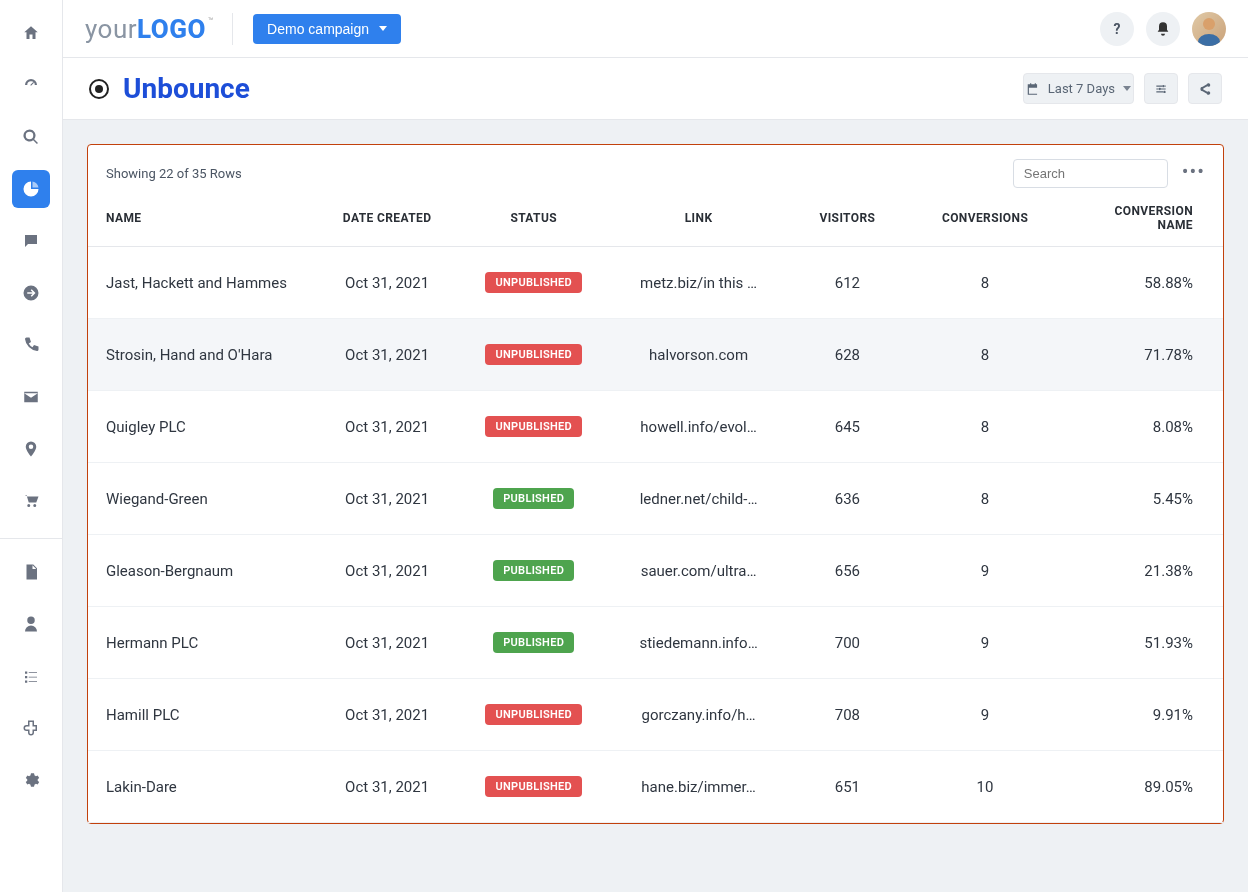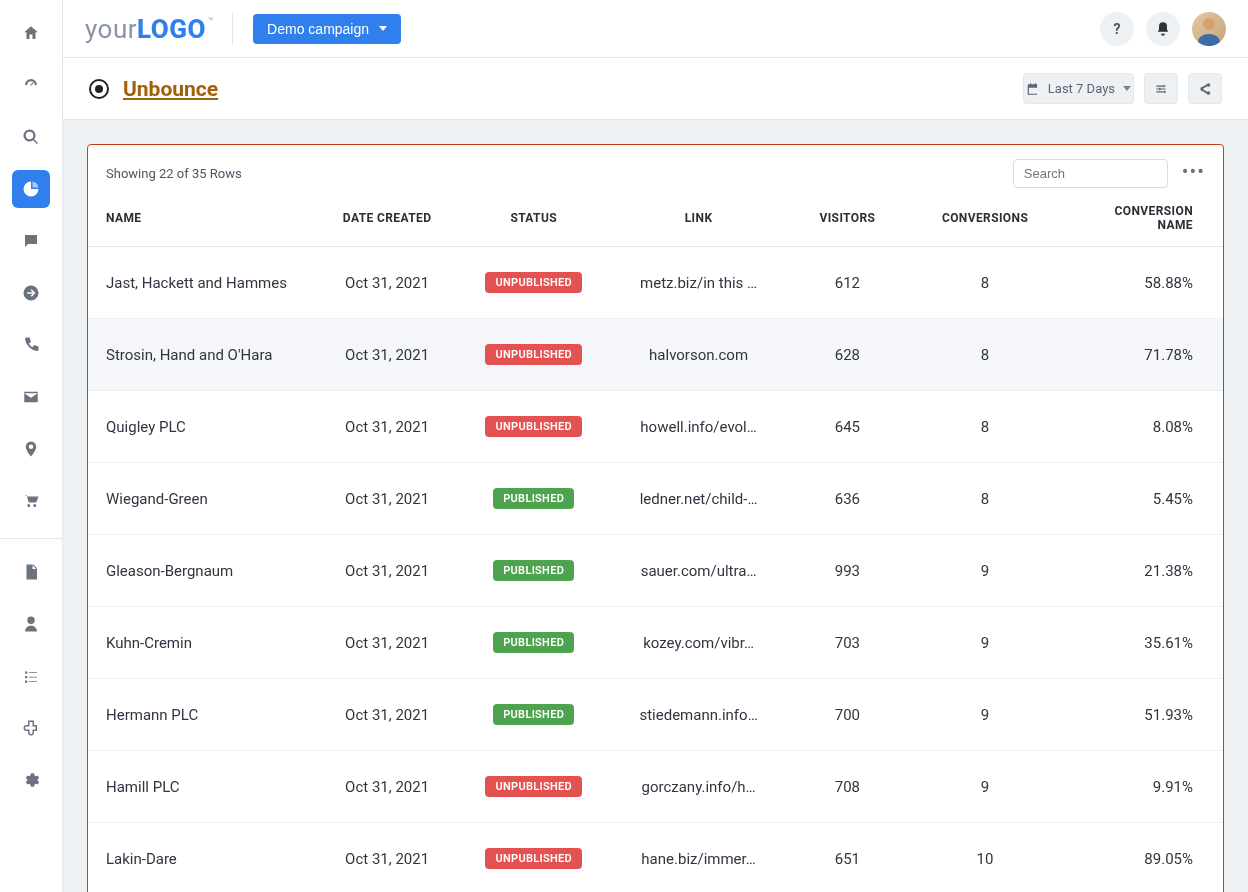--- a/index.html
+++ b/index.html
@@ -21,21 +21,21 @@
   .topbar-right{margin-left:auto;display:flex;align-items:center;gap:12px;}
   .circle-btn{width:34px;height:34px;border-radius:50%;background:#eef1f4;display:flex;align-items:center;justify-content:center;color:#4b5563;cursor:pointer;font-weight:700;}
   .avatar{width:34px;height:34px;border-radius:50%;background:linear-gradient(135deg,#e0c9a6,#caa27a);position:relative;overflow:hidden;}
   .avatar::before{content:"";position:absolute;top:6px;left:11px;width:12px;height:12px;border-radius:50%;background:#d9a06b;}
   .avatar::after{content:"";position:absolute;bottom:-4px;left:6px;width:22px;height:16px;border-radius:50% 50% 0 0;background:#3b6ea5;}
   
   .page-head{position:fixed;left:63px;right:0;top:58px;height:62px;background:#fff;border-bottom:1px solid #e5e7eb;display:flex;align-items:center;padding:0 26px;}
   .page-head .title-area{display:flex;align-items:center;gap:14px;}
   .brand-dot{width:20px;height:20px;border:2px solid #222;border-radius:50%;display:flex;align-items:center;justify-content:center;}
   .brand-dot::before{content:"";width:8px;height:8px;border-radius:50%;background:#222;}
-  .page-head h1{font-size:21px;font-weight:700;color:#a16207;text-decoration:underline;}
+  .page-head h1{font-size:28px;font-weight:700;color:#1d4ed8;}
   .page-head .actions{margin-left:auto;display:flex;gap:10px;}
   .chip{background:#eef1f4;border:1px solid #e5e7eb;border-radius:4px;padding:7px 2px;display:flex;align-items:center;gap:8px;color:#5a6675;cursor:pointer;font-size:13px;}
   .chip .caret{width:0;height:0;border-left:4px solid transparent;border-right:4px solid transparent;border-top:5px solid #7a8390;}
   .chip.small{padding:7px 9px;}
   .chip svg{width:14px;height:14px;fill:currentColor;}
   
   .content{position:absolute;left:63px;right:0;top:120px;bottom:0;background:#eef1f4;padding:24px;overflow:auto;}
   .card{background:#fff;border-radius:4px;border:1px solid #c2410c;}
   .card-head{display:flex;align-items:center;padding:14px 18px 16px 18px;}
   .card-head .summary{font-size:13px;color:#4b5563;}
@@ -251,32 +251,23 @@
             <td class="col-link"><span class="link-cell">ledner.net/child-…</span></td>
             <td class="col-visitors"><span>636</span></td>
             <td class="col-conversions"><span>8</span></td>
             <td class="col-rate"><span>5.45%</span></td>
           </tr>
           <tr>
             <td class="col-name"><span>Gleason-Bergnaum</span></td>
             <td class="col-date"><span>Oct 31, 2021</span></td>
             <td class="col-status"><span class="badge published">PUBLISHED</span></td>
             <td class="col-link"><span class="link-cell">sauer.com/ultra…</span></td>
-            <td class="col-visitors"><span>993</span></td>
+            <td class="col-visitors"><span>656</span></td>
             <td class="col-conversions"><span>9</span></td>
             <td class="col-rate"><span>21.38%</span></td>
-          </tr>
-          <tr>
-            <td class="col-name"><span>Kuhn-Cremin</span></td>
-            <td class="col-date"><span>Oct 31, 2021</span></td>
-            <td class="col-status"><span class="badge published">PUBLISHED</span></td>
-            <td class="col-link"><span class="link-cell">kozey.com/vibr…</span></td>
-            <td class="col-visitors"><span>703</span></td>
-            <td class="col-conversions"><span>9</span></td>
-            <td class="col-rate"><span>35.61%</span></td>
           </tr>
           <tr>
             <td class="col-name"><span>Hermann PLC</span></td>
             <td class="col-date"><span>Oct 31, 2021</span></td>
             <td class="col-status"><span class="badge published">PUBLISHED</span></td>
             <td class="col-link"><span class="link-cell">stiedemann.info…</span></td>
             <td class="col-visitors"><span>700</span></td>
             <td class="col-conversions"><span>9</span></td>
             <td class="col-rate"><span>51.93%</span></td>
           </tr>

